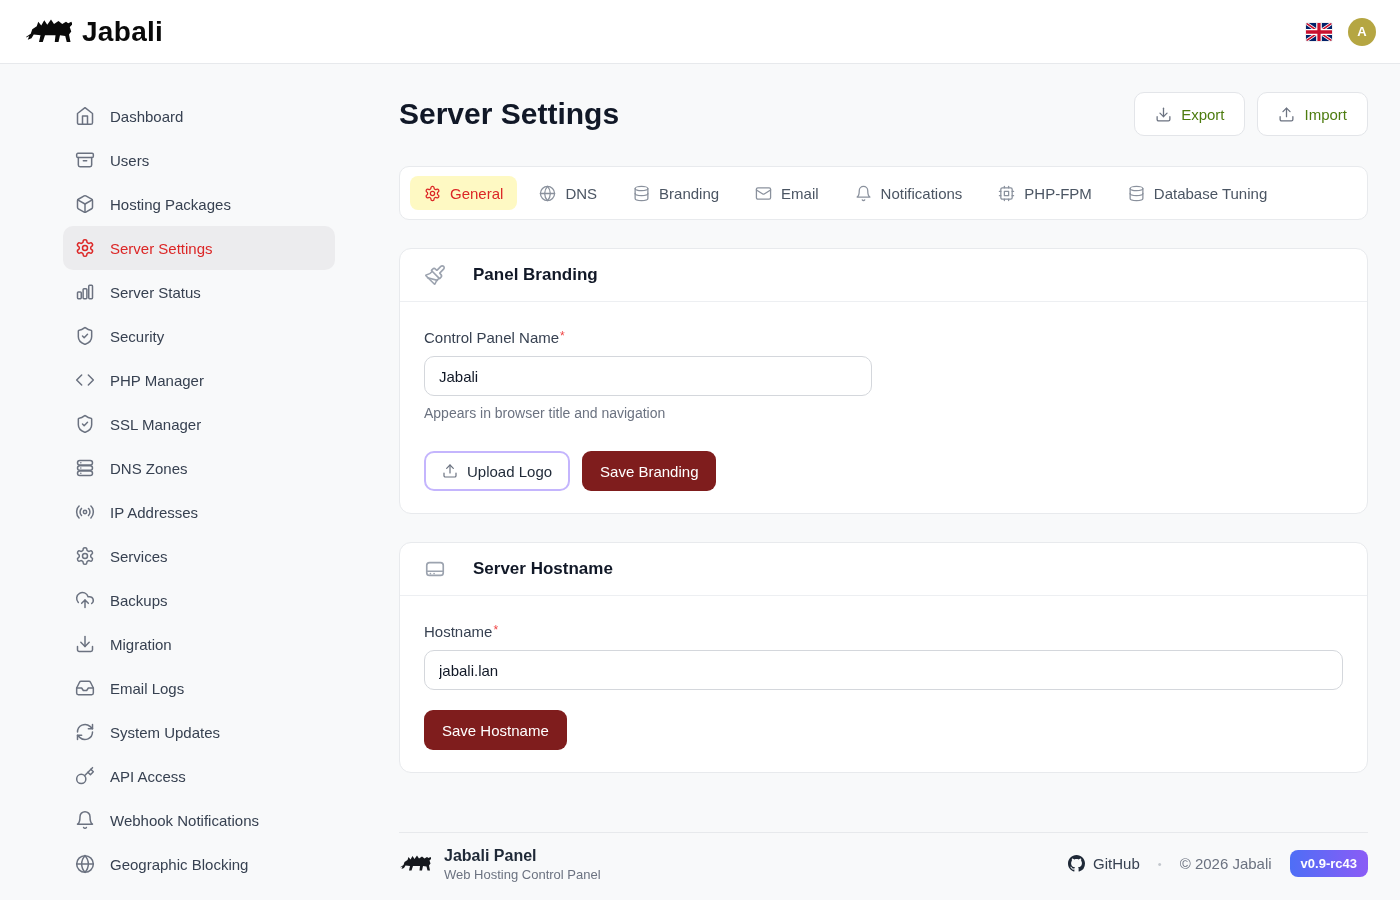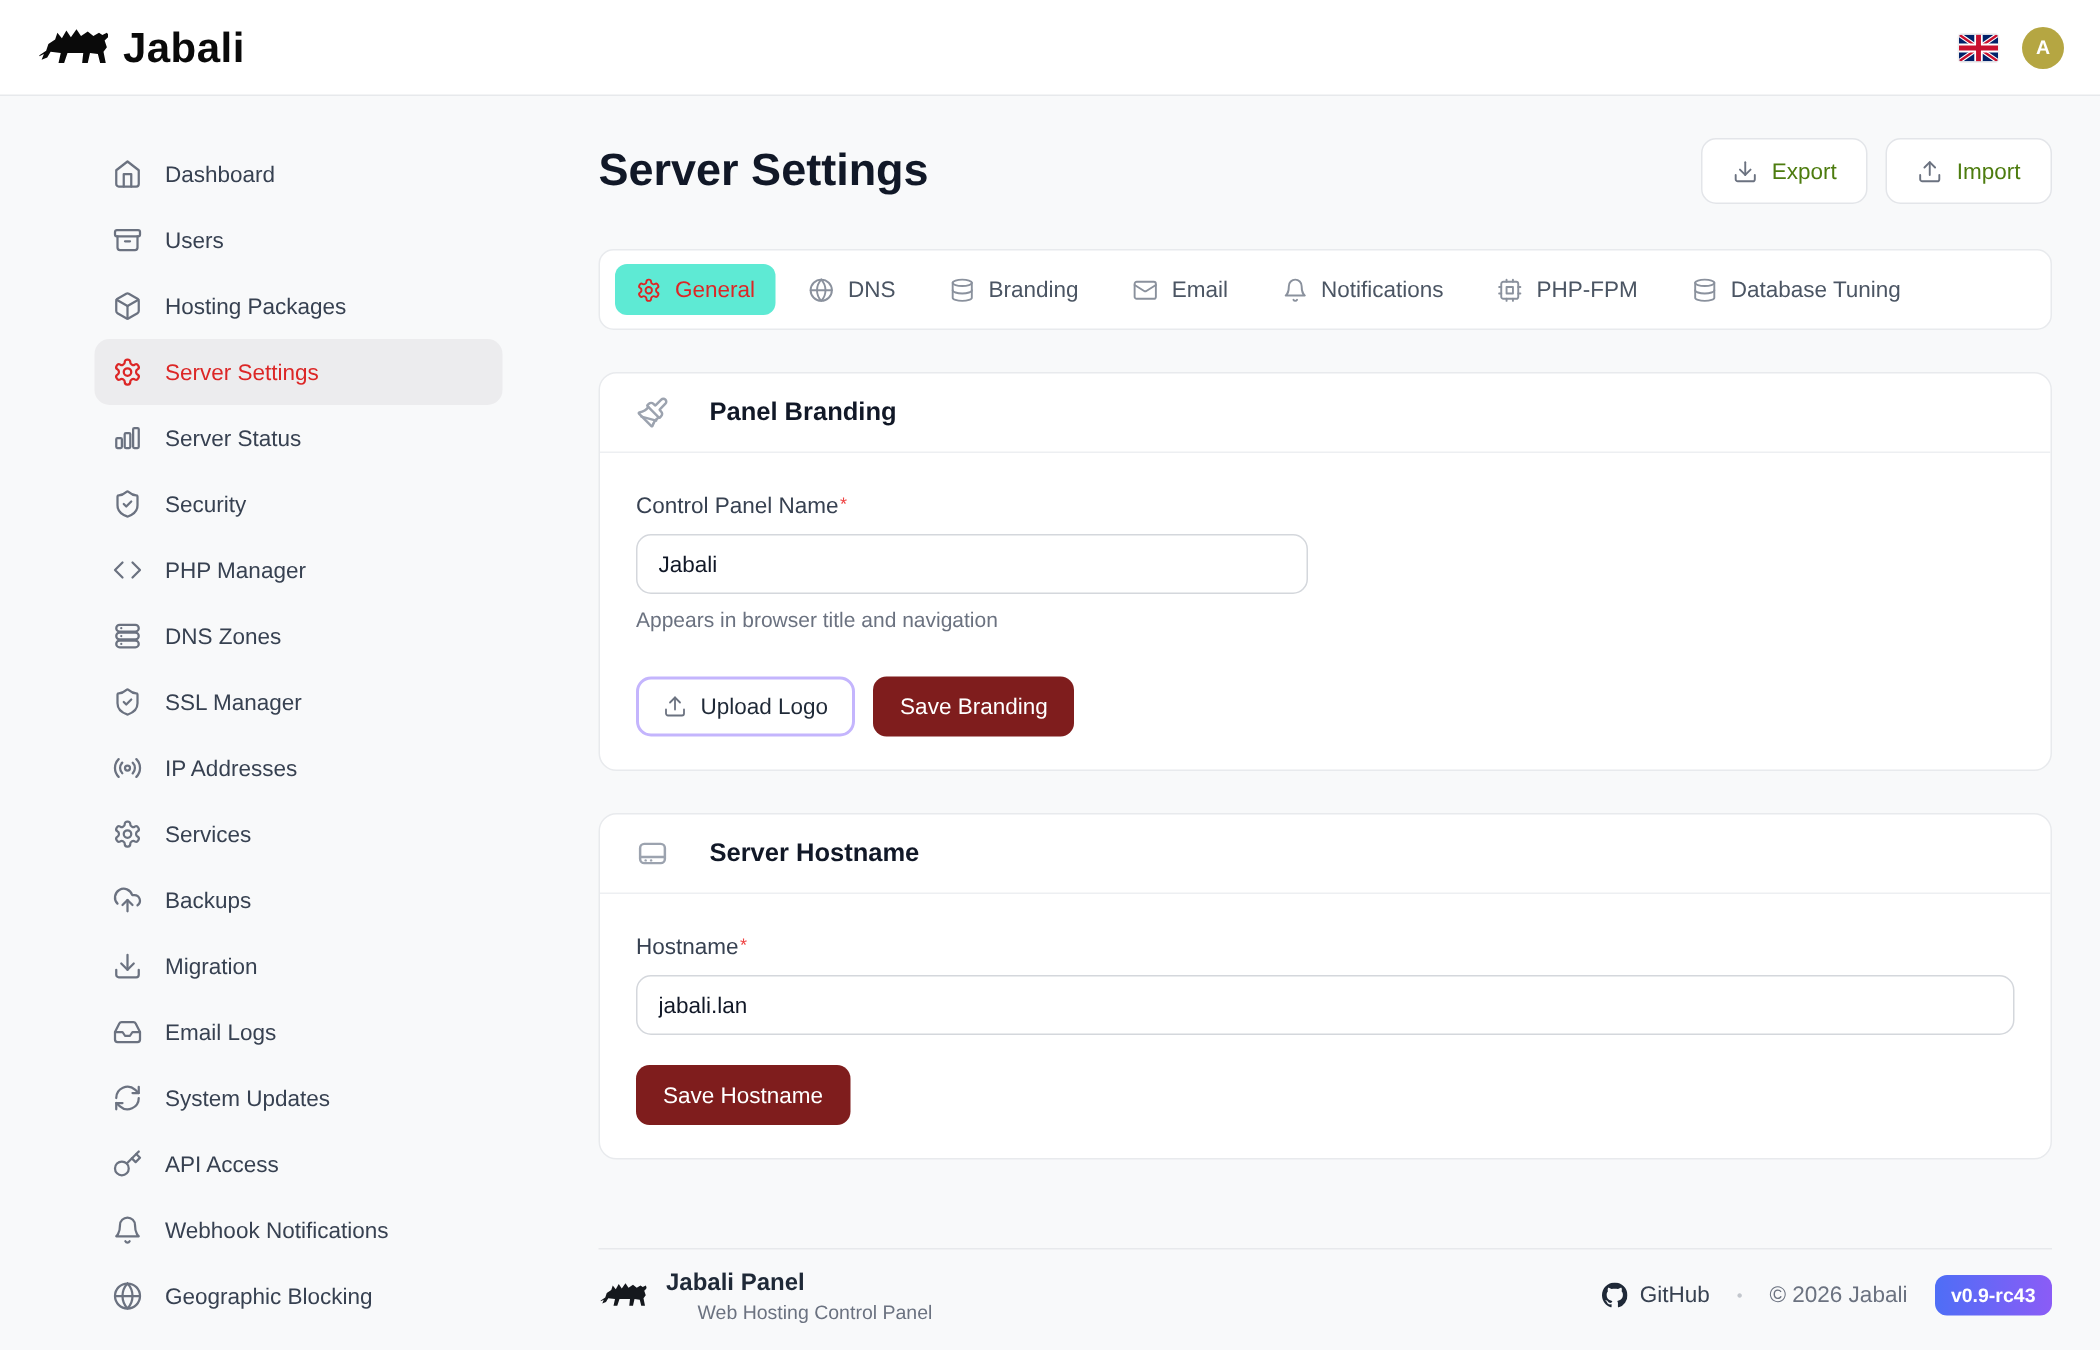--- a/index.html
+++ b/index.html
@@ -58,21 +58,21 @@
   .tabbar {
     margin-top:30px; background:#fff; border:1px solid #e8eaed; border-radius:10px;
     padding:9px 10px; display:flex; gap:8px; align-items:center;
   }
   .tab {
     display:inline-flex; align-items:center; gap:9px; height:34px; padding:0 14px;
     border-radius:8px; font-size:15px; color:#4b5563; cursor:pointer; white-space:nowrap;
   }
   .tab .tab-icon { width:17px; height:17px; color:#8a919d; }
   .tab .tab-icon svg { width:17px; height:17px; }
-  .tab.active { background:#5eead4; color:#dc2626; font-weight:500; }
+  .tab.active { background:#fef9c3; color:#dc2626; font-weight:500; }
   .tab.active .tab-icon { color:#dc2626; }
 
   
   .card { margin-top:28px; background:#fff; border:1px solid #e8eaed; border-radius:12px; }
   .card-header { display:flex; align-items:center; gap:27px; padding:15px 24px; border-bottom:1px solid #edeff2; }
   .card-header .card-icon { width:22px; height:22px; color:#9ca3af; }
   .card-header .card-icon svg { width:22px; height:22px; }
   .card-title { font-size:17px; font-weight:700; color:#111827; }
   .card-body { padding:27px 24px 22px; }
   .field-label { font-size:15px; color:#374151; }
@@ -100,21 +100,21 @@
 
   
   .footer {
     margin-top:auto; border-top:1px solid #e7e9ec; padding:13px 0 18px;
     display:flex; align-items:center; justify-content:space-between;
   }
   .footer-left { display:flex; align-items:center; gap:13px; }
   .footer-logo { width:32px; height:23px; color:#15181d; }
   .footer-logo svg { width:32px; height:23px; }
   .footer-brand { font-size:16px; font-weight:700; color:#1f2937; line-height:1.2; }
-  .footer-tagline { font-size:13px; color:#6b7280; margin-top:2px;margin-left:21px; }
+  .footer-tagline { font-size:13px; color:#6b7280; margin-top:2px; }
   .footer-right { display:flex; align-items:center; gap:18px; }
   .github-link { display:inline-flex; align-items:center; gap:8px; font-size:15px; color:#374151; cursor:pointer; }
   .github-link .gh-icon { width:17px; height:17px; color:#1f2937; }
   .github-link .gh-icon svg { width:17px; height:17px; }
   .dot-sep { color:#c3c7cd; font-size:11px; }
   .copyright { font-size:15px; color:#6b7280; }
   .version-badge {
     color:#fff; font-size:13px; font-weight:700; border-radius:8px; padding:6px 11px;
     background:linear-gradient(90deg,#4e6ef6,#8b5cf6);
   }
@@ -218,39 +218,39 @@
             <path d="m16 18 6-6-6-6"></path>
             <path d="m8 6-6 6 6 6"></path>
           </svg>
         </span>
         <span>PHP Manager</span>
       </div>
 
       <div class="nav-item">
         <span class="nav-icon">
           <svg viewBox="0 0 24 24" fill="none" stroke="currentColor" stroke-width="1.8" stroke-linecap="round" stroke-linejoin="round">
+            <path d="M20 13c0 5-3.5 7.5-7.66 8.95a1 1 0 0 1-.67-.01C7.5 20.5 4 18 4 13V6a1 1 0 0 1 1-1c2 0 4.5-1.2 6.24-2.72a1.17 1.17 0 0 1 1.52 0C14.51 3.81 17 5 19 5a1 1 0 0 1 1 1z"></path>
+            <path d="m9 12 2 2 4-4"></path>
+          </svg>
+        </span>
+        <span>SSL Manager</span>
+      </div>
+
+      <div class="nav-item">
+        <span class="nav-icon">
+          <svg viewBox="0 0 24 24" fill="none" stroke="currentColor" stroke-width="1.8" stroke-linecap="round" stroke-linejoin="round">
             <rect x="3" y="3" width="18" height="5.4" rx="2.7"></rect>
             <rect x="3" y="9.3" width="18" height="5.4" rx="2.7"></rect>
             <rect x="3" y="15.6" width="18" height="5.4" rx="2.7"></rect>
             <path d="M7 5.7h.01"></path>
             <path d="M7 12h.01"></path>
             <path d="M7 18.3h.01"></path>
           </svg>
         </span>
         <span>DNS Zones</span>
-      </div>
-
-      <div class="nav-item">
-        <span class="nav-icon">
-          <svg viewBox="0 0 24 24" fill="none" stroke="currentColor" stroke-width="1.8" stroke-linecap="round" stroke-linejoin="round">
-            <path d="M20 13c0 5-3.5 7.5-7.66 8.95a1 1 0 0 1-.67-.01C7.5 20.5 4 18 4 13V6a1 1 0 0 1 1-1c2 0 4.5-1.2 6.24-2.72a1.17 1.17 0 0 1 1.52 0C14.51 3.81 17 5 19 5a1 1 0 0 1 1 1z"></path>
-            <path d="m9 12 2 2 4-4"></path>
-          </svg>
-        </span>
-        <span>SSL Manager</span>
       </div>
 
       <div class="nav-item">
         <span class="nav-icon">
           <svg viewBox="0 0 24 24" fill="none" stroke="currentColor" stroke-width="1.8" stroke-linecap="round" stroke-linejoin="round">
             <path d="M4.9 19.1C1 15.2 1 8.8 4.9 4.9"></path>
             <path d="M7.8 16.2c-2.3-2.3-2.3-6.1 0-8.5"></path>
             <circle cx="12" cy="12" r="2"></circle>
             <path d="M16.2 7.8c2.3 2.3 2.3 6.1 0 8.5"></path>
             <path d="M19.1 4.9C23 8.8 23 15.1 19.1 19.1"></path>

